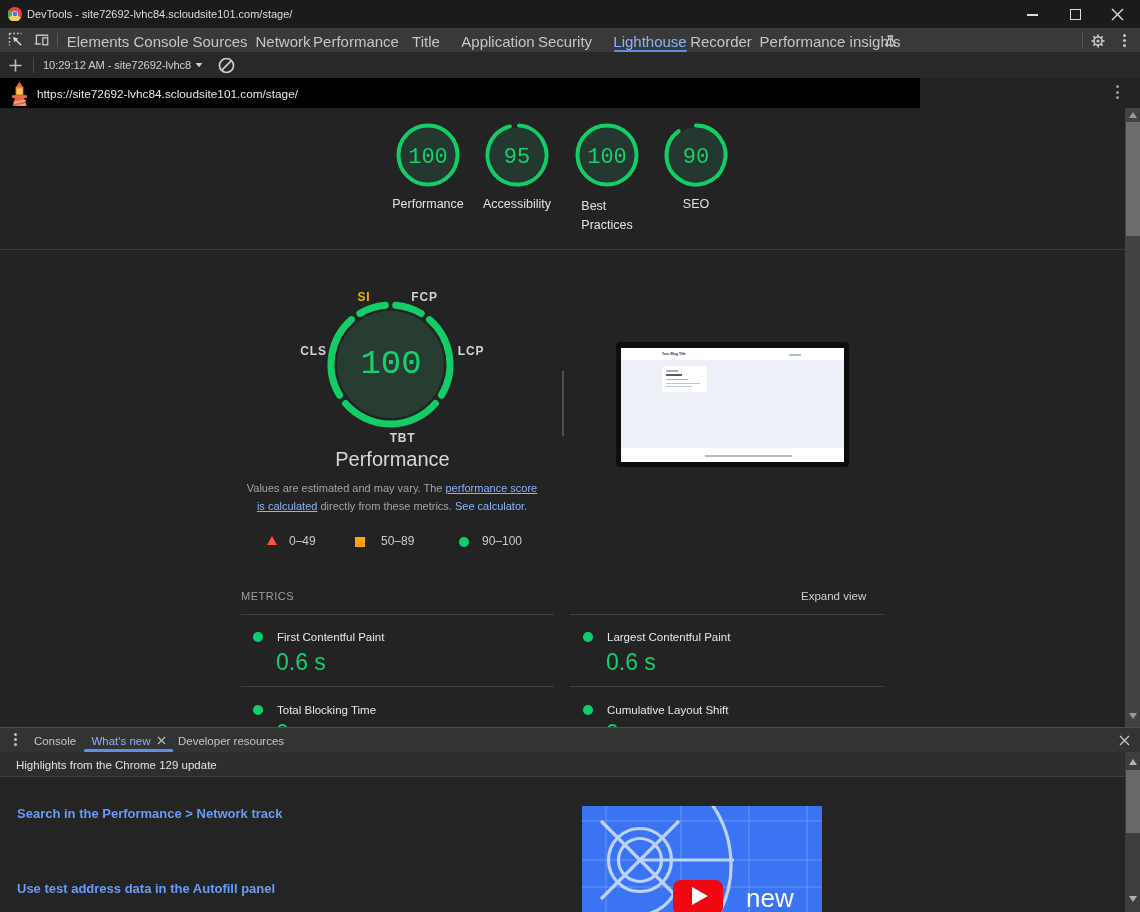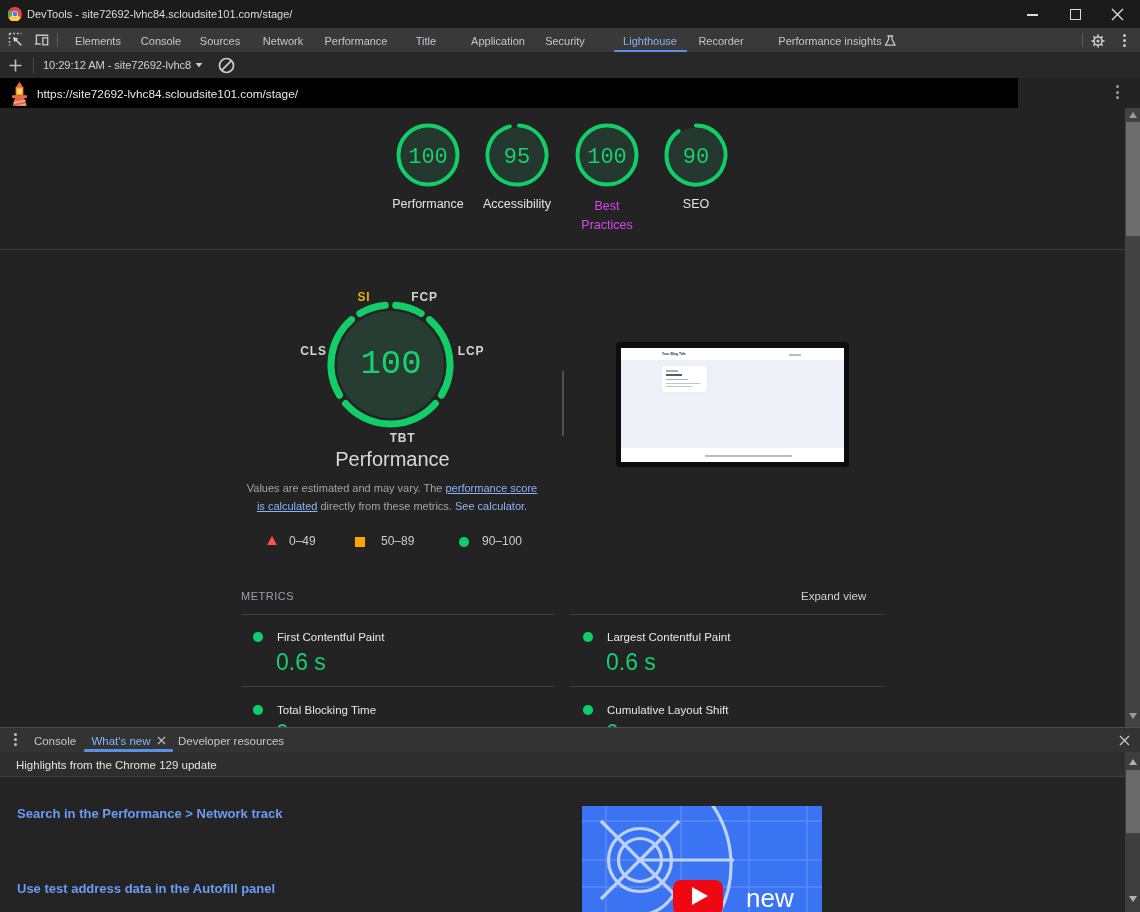--- a/index.html
+++ b/index.html
@@ -22,21 +22,21 @@
     <circle cx="7" cy="7" r="2.4" fill="#3d7ef0"></circle>
   </svg>
   <div class="abs" style="left:27px;top:8px;font-size:11px;color:#dedede;letter-spacing:0px">DevTools - site72692-lvhc84.scloudsite101.com/stage/</div>
   <div class="abs" style="left:1027px;top:14px;width:11px;height:1.6px;background:#dcdcdc"></div>
   <div class="abs" style="left:1070px;top:9px;width:10.5px;height:10.5px;border:1.4px solid #dcdcdc"></div>
   <svg class="abs" style="left:1111px;top:8px" width="13" height="13" viewBox="0 0 13 13">
       <path d="M1 1 L12 12 M12 1 L1 12" stroke="#dcdcdc" stroke-width="1.4"></path>
     </svg>
 </div>
 
-<div class="abs" style="left:0;top:28px;width:1140px;height:24px;background:#393939;font-size:11px;color:#c3c7cb">
+<div class="abs" style="left:0;top:28px;width:1140px;height:24px;background:#393939;font-size:15px;color:#c3c7cb">
   <svg class="abs" style="left:8px;top:4px" width="16" height="16" viewBox="0 0 16 16">
     <path d="M1.5 1.5 H13.5 M1.5 1.5 V13.5" stroke="#c7c7c7" stroke-width="1.5" stroke-dasharray="1.8,1.9" fill="none"></path>
     <path d="M13.2 13.2 L8 8" stroke="#d7d7d7" stroke-width="1.5"></path>
     <path d="M4.9 4.9 L10.3 6.4 L6.4 10.3 Z" fill="#d7d7d7"></path>
   </svg>
   <svg class="abs" style="left:34px;top:4px" width="16" height="16" viewBox="0 0 16 16">
     <path d="M2.4 12 V3.2 H13.6 V4.6" stroke="#c7c7c7" stroke-width="1.4" fill="none"></path>
     <path d="M0.8 12 H6.8" stroke="#c7c7c7" stroke-width="1.4"></path>
     <rect x="8.8" y="5.8" width="4.9" height="7" stroke="#c7c7c7" stroke-width="1.3" fill="none"></rect>
   </svg>
@@ -88,21 +88,21 @@
   <div class="abs" style="left:43px;top:7px;font-size:11.2px;color:#cfcfcf;letter-spacing:-0.1px">10:29:12 AM - site72692-lvhc8</div>
   <svg class="abs" style="left:195px;top:10px" width="8" height="6" viewBox="0 0 8 6">
       <path d="M0.6 1 H7.4 L4 5.2 Z" fill="#cfcfcf"></path>
     </svg>
   <svg class="abs" style="left:218px;top:5px" width="17" height="17" viewBox="0 0 17 17">
     <circle cx="8.5" cy="8.5" r="7" stroke="#cecece" stroke-width="1.7" fill="none"></circle>
     <path d="M3.6 13.4 L13.4 3.6" stroke="#cecece" stroke-width="1.7"></path>
   </svg>
 </div>
 
-<div class="abs" style="left:0;top:78px;width:1018px;height:30px;background:#010101;">
+<div class="abs" style="left:0;top:78px;width:920px;height:30px;background:#010101;">
   <svg class="abs" style="left:11px;top:3px" width="17" height="25" viewBox="0 0 17 25">
     <polygon points="8.5,0.8 4.6,6.8 12.4,6.8" fill="#e96a45"></polygon>
     <rect x="4.6" y="6" width="7.8" height="8.6" fill="#ef7d3e"></rect>
     <rect x="5.6" y="7.2" width="5.8" height="6.2" fill="#ffbb33"></rect>
     <rect x="6.3" y="8" width="4.4" height="4.6" fill="#ffdc60"></rect>
     <rect x="1.1" y="14.2" width="14.8" height="2.8" fill="#ec6c47"></rect>
     <polygon points="3.9,17 13.1,17 15.4,24.7 1.6,24.7" fill="#e66340"></polygon>
     <polygon points="2.9,20.6 14.3,18.4 14.9,20.6 2.9,22.9" fill="#f5a183"></polygon>
     <polygon points="2.3,24.7 15.2,22.2 15.4,24.7" fill="#f5a183"></polygon>
   </svg>
@@ -131,21 +131,21 @@
     <circle cx="38" cy="38" r="29.5" fill="none" stroke="#13ce67" stroke-width="4"></circle>
     <text x="38" y="46" text-anchor="middle" font-family="Liberation Mono, monospace" font-size="22" fill="#18d16d">100</text>
   </svg>
   <svg class="abs" style="left:658px;top:9px" width="76" height="76" viewBox="0 0 76 76">
     <circle cx="38" cy="38" r="27.5" fill="#253830"></circle>
     <path d="M 38.00 8.50 A 29.5 29.5 0 1 1 20.66 14.13" fill="none" stroke="#13ce67" stroke-width="4" stroke-linecap="round"></path>
     <text x="38" y="46" text-anchor="middle" font-family="Liberation Mono, monospace" font-size="22" fill="#18d16d">90</text>
   </svg>
   <div class="abs cx" style="left:428px;top:89px;font-size:12.5px;color:#e0e2e5">Performance</div>
   <div class="abs cx" style="left:517px;top:89px;font-size:12.5px;color:#e0e2e5">Accessibility</div>
-  <div class="abs cx" style="left:607px;top:89px;font-size:12.5px;color:#d946ef;text-align:center;line-height:18.5px">Best<br>Practices</div>
+  <div class="abs cx" style="left:607px;top:89px;font-size:12.5px;color:#e5e5e5;line-height:18.5px">Best<br>Practices</div>
   <div class="abs cx" style="left:696px;top:89px;font-size:12.5px;color:#e0e2e5">SEO</div>
   <div class="abs" style="left:0;top:141px;width:1125px;height:1px;background:#3a3a3a"></div>
 
   <svg class="abs" style="left:310px;top:176px" width="161" height="161" viewBox="0 0 161 161">
     <circle cx="80.5" cy="80.5" r="53.5" fill="#283d31"></circle>
     <g fill="none" stroke="#13ce67" stroke-width="7" stroke-linecap="round">
       <path d="M 85.69 21.23 A 59.5 59.5 0 0 1 111.14 29.50"></path>
       <path d="M 119.54 35.59 A 59.5 59.5 0 0 1 131.50 111.14"></path>
       <path d="M 125.41 119.54 A 59.5 59.5 0 0 1 35.59 119.54"></path>
       <path d="M 29.50 111.14 A 59.5 59.5 0 0 1 41.46 35.59"></path>

